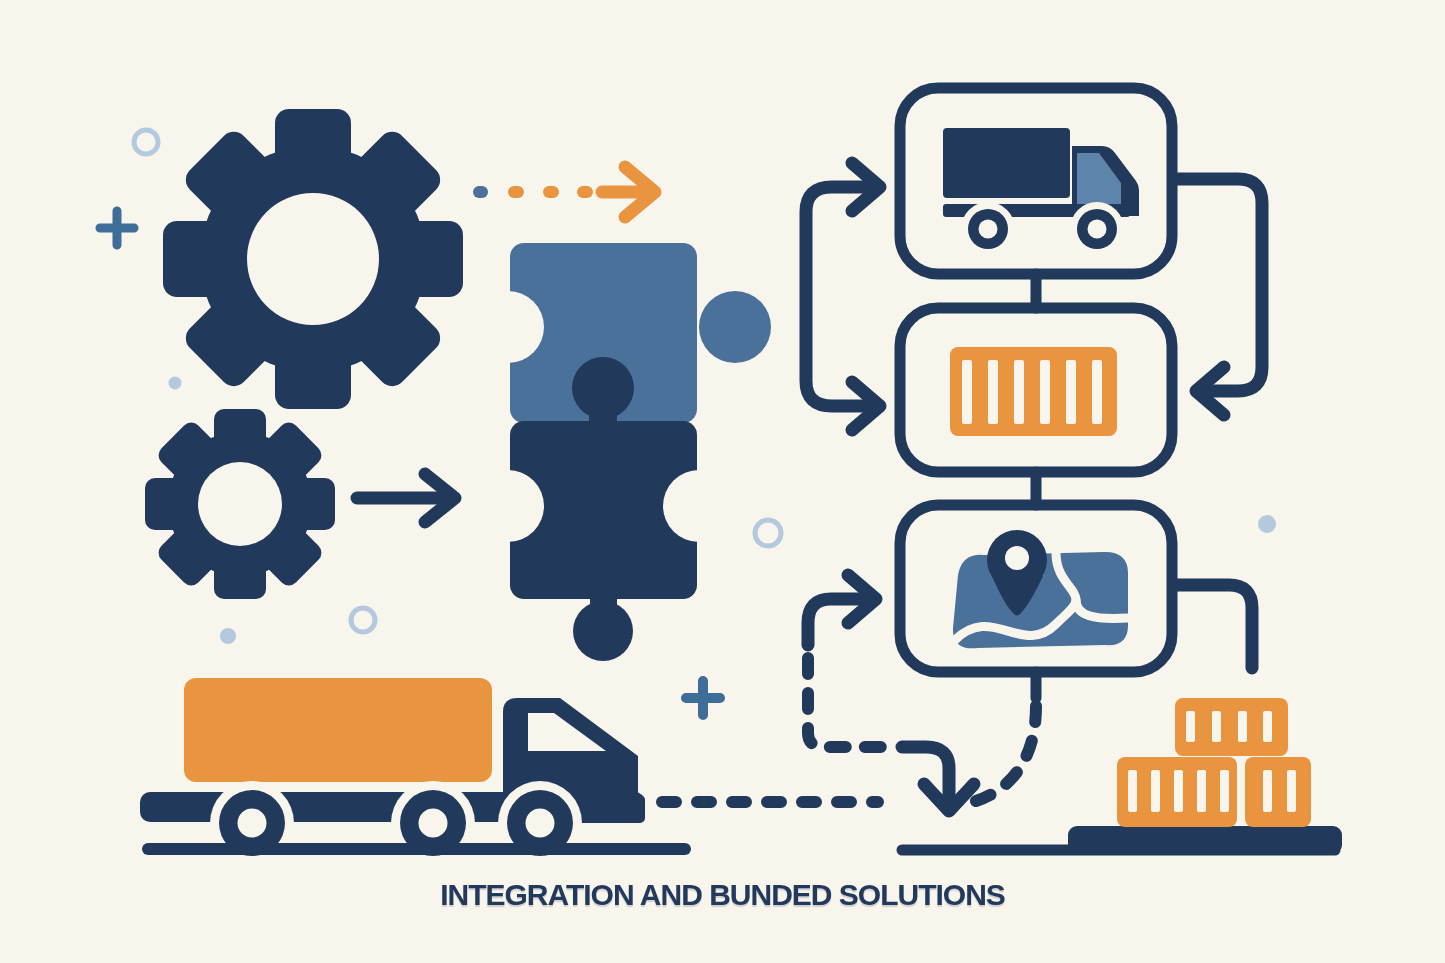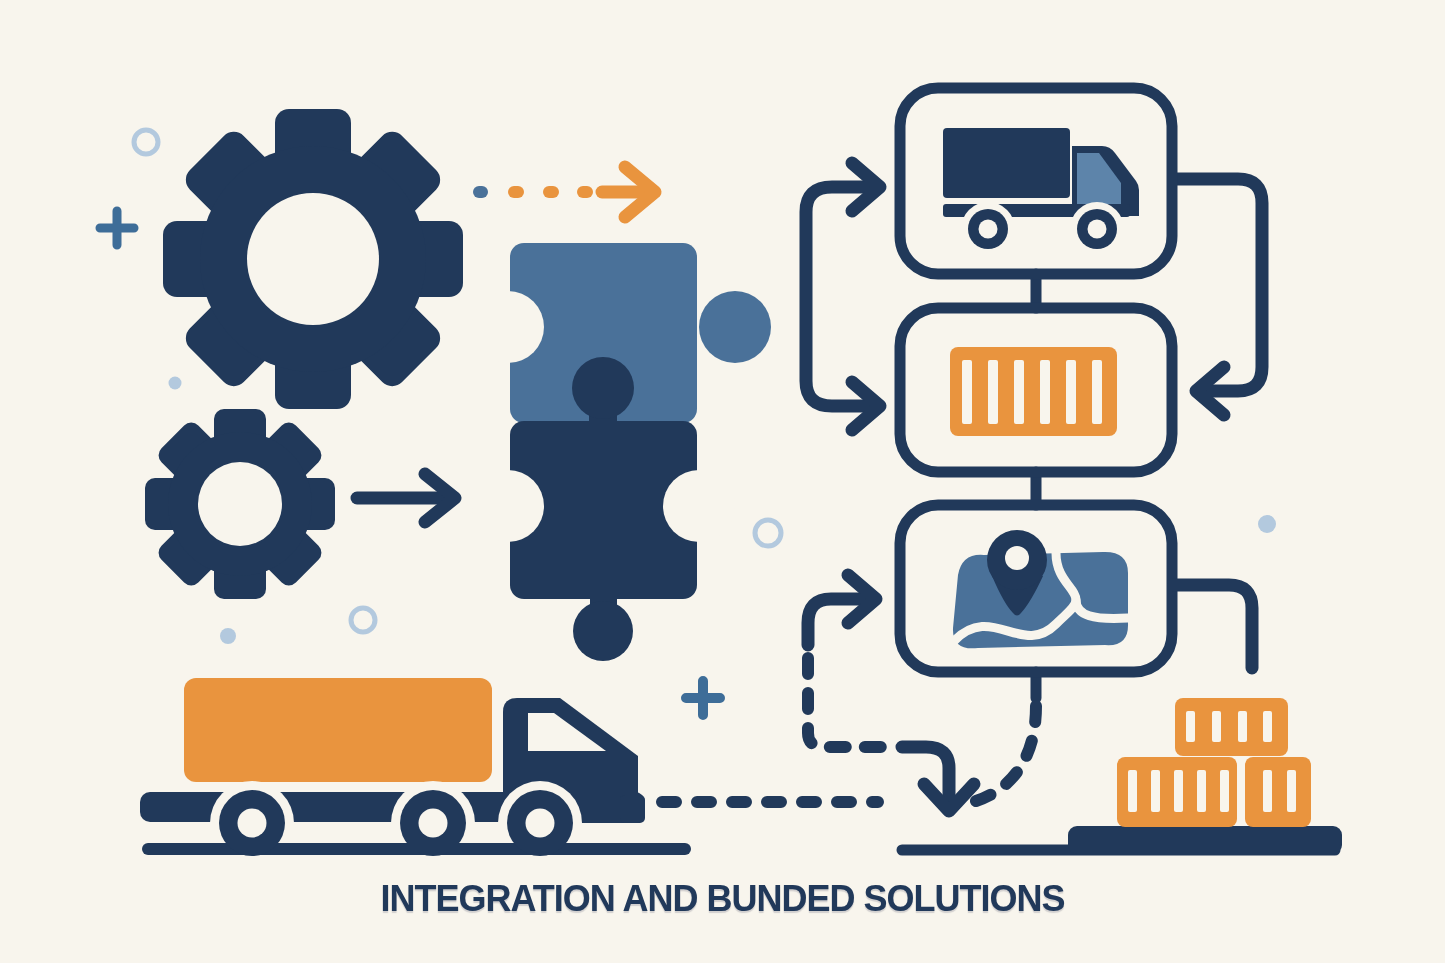--- a/index.html
+++ b/index.html
@@ -32,21 +32,21 @@
   .box{fill:none;stroke:var(--navy);stroke-width:11;}
   .dashed{stroke-dasharray:16 19;}
   .dashed-h{stroke-dasharray:14 21;}
   .ln-orange{fill:none;stroke:var(--orange);stroke-width:13;stroke-linecap:round;stroke-linejoin:round;}
   .ln-light{fill:none;stroke:var(--light-blue);stroke-width:5;}
   .ln-plus{fill:none;stroke:var(--plus-blue);stroke-width:9;stroke-linecap:round;}
   .road{fill:none;stroke:var(--background);stroke-width:9;stroke-linecap:round;stroke-linejoin:round;}
   .title{
     position:absolute;left:0;right:0;top:878px;
     text-align:center;
-    font-size:36px;font-weight:800;letter-spacing:-1px;
+    font-size:30px;font-weight:800;letter-spacing:-1px;
     color:var(--navy);
     text-shadow:0 2px 1px rgba(110,110,130,0.28);
   }
 </style>
 </head>
 <body>
 
 <div class="stage">
 
 <svg width="1445" height="963" viewBox="0 0 1445 963">

